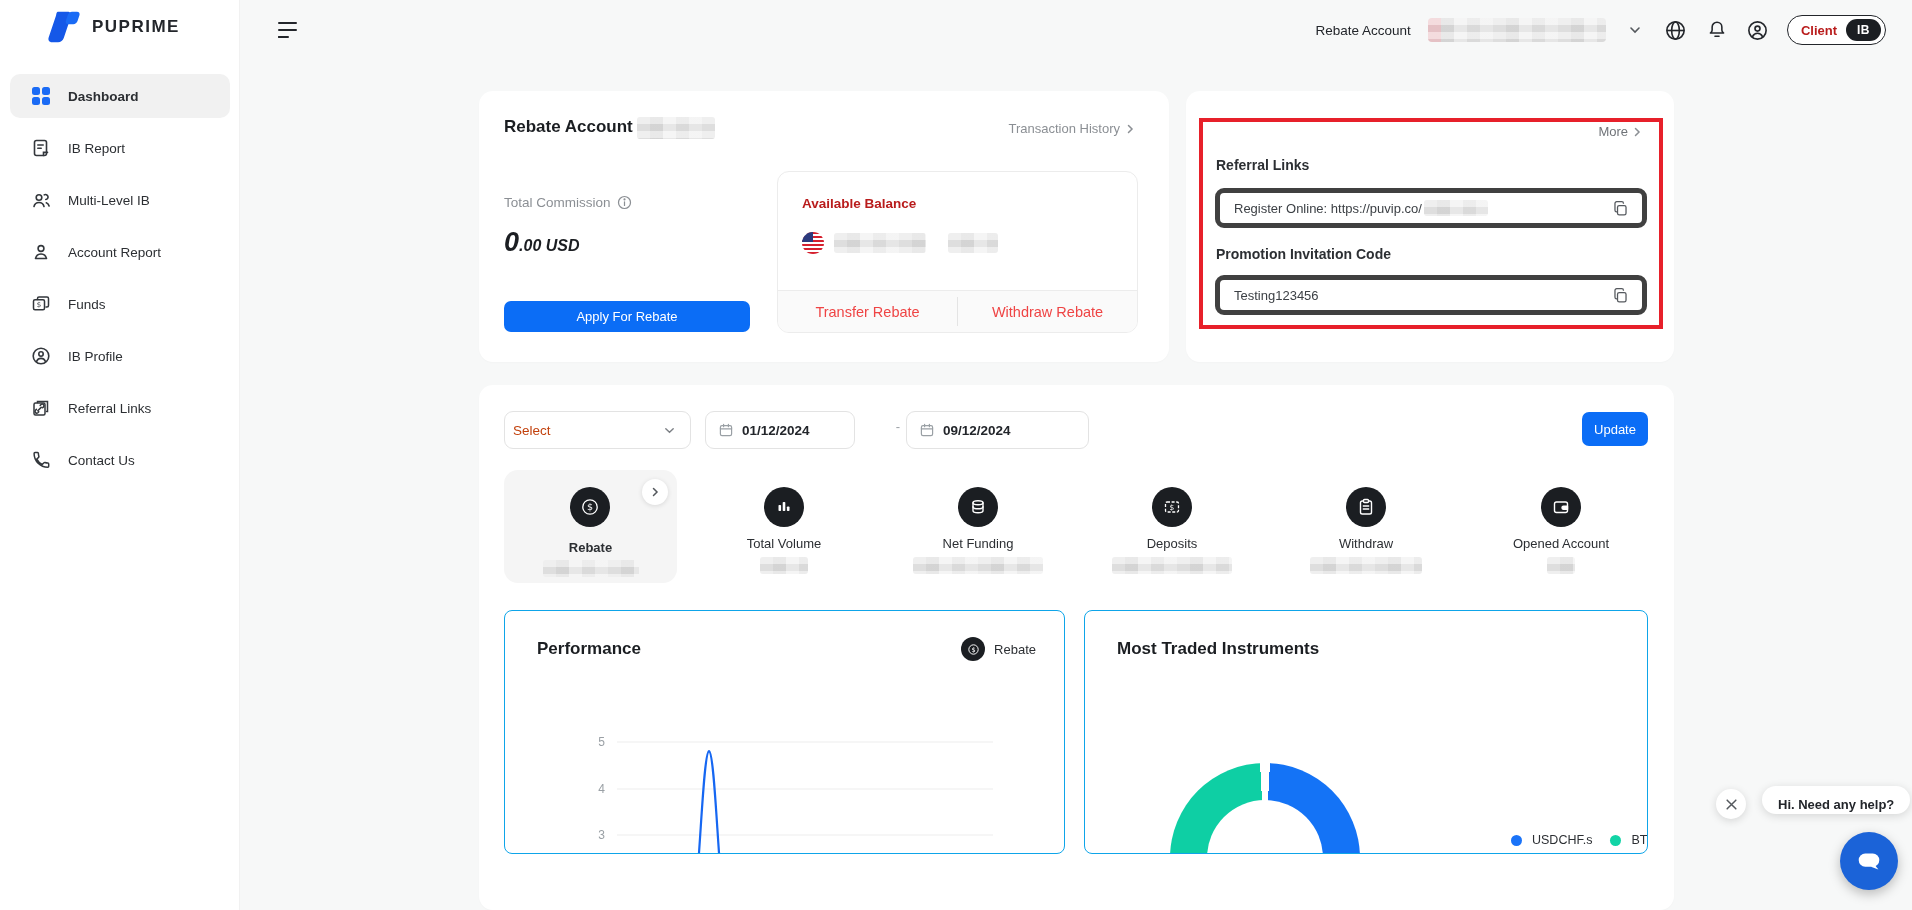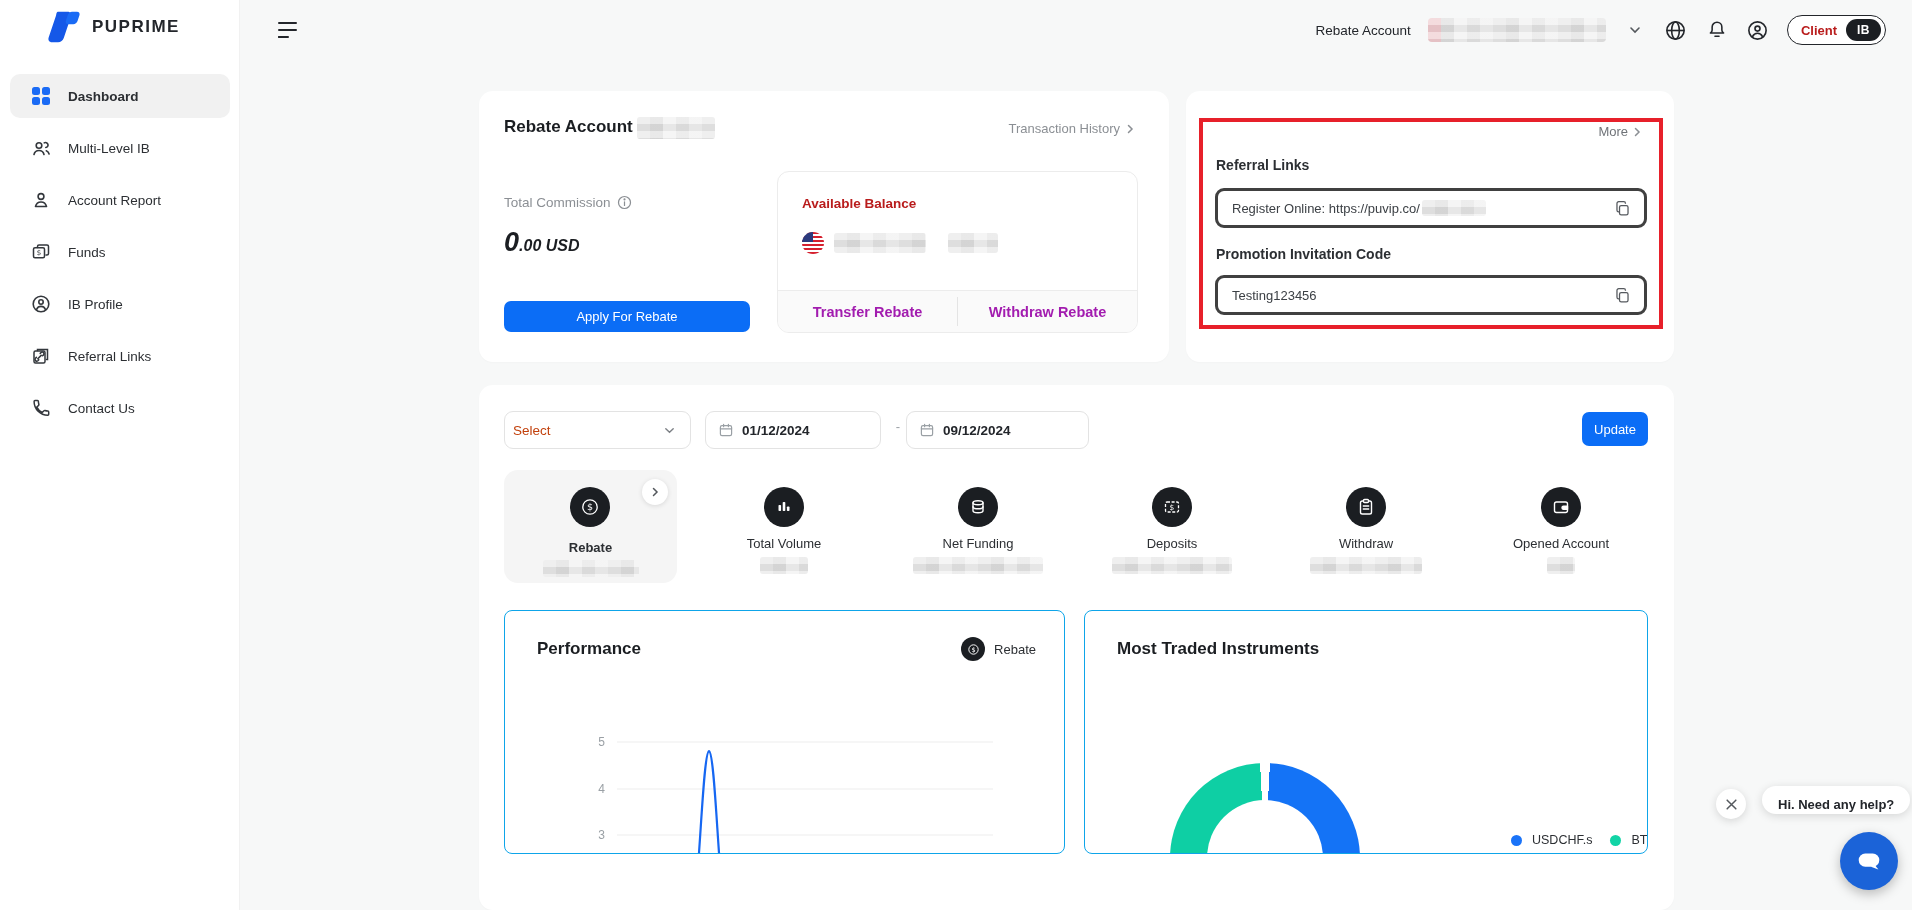--- a/index.html
+++ b/index.html
@@ -60,39 +60,39 @@
   .c1-amount .small{font-size:16px;font-weight:600;}
   .apply-btn{position:absolute;left:25px;top:210px;width:246px;height:31px;border:none;border-radius:7px;
              background:#0b6df6;color:#fff;font-size:13px;font-family:inherit;cursor:pointer;}
   .balance-box{position:absolute;left:298px;top:80px;width:361px;height:162px;border:1px solid #ececec;border-radius:12px;overflow:hidden;background:#fff;}
   .bb-label{position:absolute;left:24px;top:24px;font-size:13.5px;font-weight:600;color:#b91c1c;}
   .bb-row{position:absolute;left:24px;top:60px;display:flex;align-items:center;gap:10px;}
   .flag{position:relative;width:22px;height:22px;border-radius:50%;overflow:hidden;flex:0 0 auto;
         background:repeating-linear-gradient(0deg,#d5202e 0 2px,#fff 2px 4px);}
   .flag::before{content:"";position:absolute;left:0;top:0;width:11px;height:10px;background:#2b3a7d;}
   .bb-footer{position:absolute;left:0;bottom:0;width:100%;height:42px;border-top:1px solid #ececec;background:#fafafa;display:flex;}
-  .bb-footer .cell{flex:1;display:flex;align-items:center;justify-content:center;font-size:14.5px;font-weight:700;color:#a21caf;cursor:pointer;}
+  .bb-footer .cell{flex:1;display:flex;align-items:center;justify-content:center;font-size:14.5px;font-weight:400;color:#ef4444;cursor:pointer;}
   .bb-footer .sep{width:1px;background:#e4e4e4;margin:6px 0;}
 
   .redbox{position:absolute;left:13px;top:27px;width:464px;height:211px;border:4px solid #e7202a;pointer-events:none;}
   .more-link{position:absolute;right:32px;top:33px;font-size:13px;color:#6f7378;cursor:pointer;display:flex;align-items:center;gap:4px;}
   .rc-label{position:absolute;left:30px;font-size:14px;font-weight:700;color:#2c2f33;}
-  .rc-input{position:absolute;left:29px;width:432px;height:40px;border:3px solid #404040;border-radius:9px;
+  .rc-input{position:absolute;left:29px;width:432px;height:40px;border:5px solid #404040;border-radius:9px;
             display:flex;align-items:center;padding:0 12px 0 14px;font-size:13px;color:#3c4045;background:#fff;}
   .rc-input .txt{white-space:nowrap;}
   .rc-input .redact{width:64px;height:16px;margin-left:2px;}
   .copy-btn{margin-left:auto;width:20px;height:20px;display:flex;align-items:center;justify-content:center;cursor:pointer;}
 
   
   .f-box{position:absolute;top:26px;height:38px;border:1px solid #e3e3e3;border-radius:9px;background:#fff;
          display:flex;align-items:center;font-size:13.5px;cursor:pointer;}
   .select-box{left:25px;width:187px;padding:0 14px 0 8px;color:#c2410c;}
   .select-box .chev{margin-left:auto;}
   .date-box{padding:0 12px;gap:8px;font-weight:600;color:#23262b;}
-  .date-from{left:226px;width:176px;}
+  .date-from{left:226px;width:150px;}
   .date-to{left:427px;width:183px;}
   .f-dash{position:absolute;left:414px;top:34px;width:10px;text-align:center;color:#9aa0a5;font-size:13px;}
   .update-btn{position:absolute;left:1103px;top:27px;width:66px;height:34px;border:none;border-radius:7px;
               background:#0b6df6;color:#fff;font-size:13px;font-family:inherit;cursor:pointer;}
 
   
   .stat-disc{width:40px;height:40px;border-radius:50%;background:#1b1e22;display:flex;align-items:center;justify-content:center;}
   .stat-disc svg{width:20px;height:20px;}
   .stat-sel{position:absolute;left:25px;top:85px;width:173px;height:113px;background:#f5f5f5;border-radius:14px;cursor:pointer;}
   .stat-sel .stat-disc{position:absolute;left:66px;top:17px;}
@@ -154,20 +154,30 @@
       <div class="nav-item active">
         <span class="nico">
           <svg viewBox="0 0 20 20">
               <rect x="1" y="1" width="8" height="8" rx="2.5" fill="#1a6bf5"></rect>
               <rect x="11" y="1" width="8" height="8" rx="2.5" fill="#1a6bf5"></rect>
               <rect x="1" y="11" width="8" height="8" rx="2.5" fill="#1a6bf5"></rect>
               <rect x="11" y="11" width="8" height="8" rx="2.5" fill="#1a6bf5"></rect>
             </svg>
         </span>
         <span class="nlabel">Dashboard</span>
+      </div>
+      <div class="nav-item">
+        <span class="nico">
+          <svg viewBox="0 0 20 20" fill="none" stroke="#33373c" stroke-width="1.6" stroke-linecap="round">
+              <rect x="3.5" y="2.5" width="12" height="15" rx="2"></rect>
+              <path d="M6.8 7h5.4M6.8 10.2h3.4"></path>
+              <path d="M12.5 17.4v-3h4"></path>
+            </svg>
+        </span>
+        <span class="nlabel">IB Report</span>
       </div>
       <div class="nav-item">
         <span class="nico">
           <svg viewBox="0 0 20 20" fill="none" stroke="#33373c" stroke-width="1.6" stroke-linecap="round">
               <circle cx="8" cy="7.5" r="2.8"></circle>
               <path d="M3 16.5c.6-2.6 2.6-4 5-4s4.4 1.4 5 4"></path>
               <path d="M13.2 4.9a2.5 2.5 0 1 1 1.6 4.6M15.3 12.7c1.5.5 2.4 1.7 2.8 3.3"></path>
             </svg>
         </span>
         <span class="nlabel">Multi-Level IB</span>

